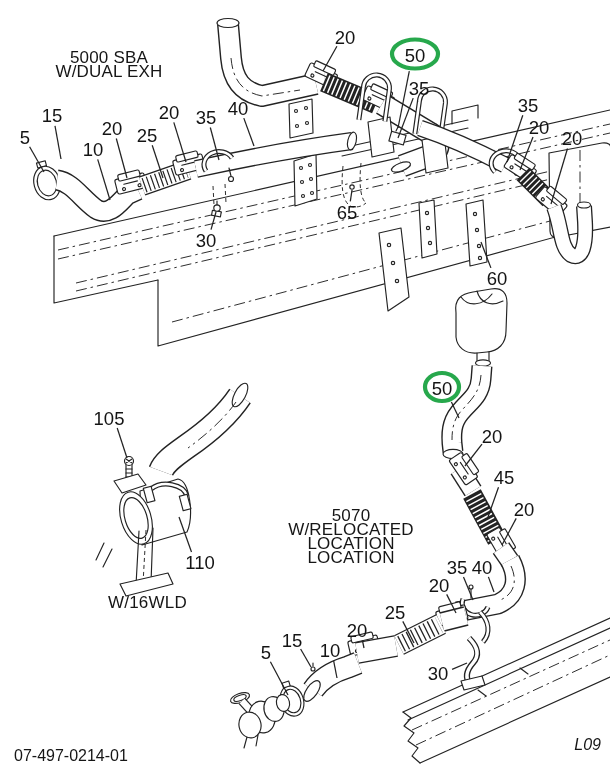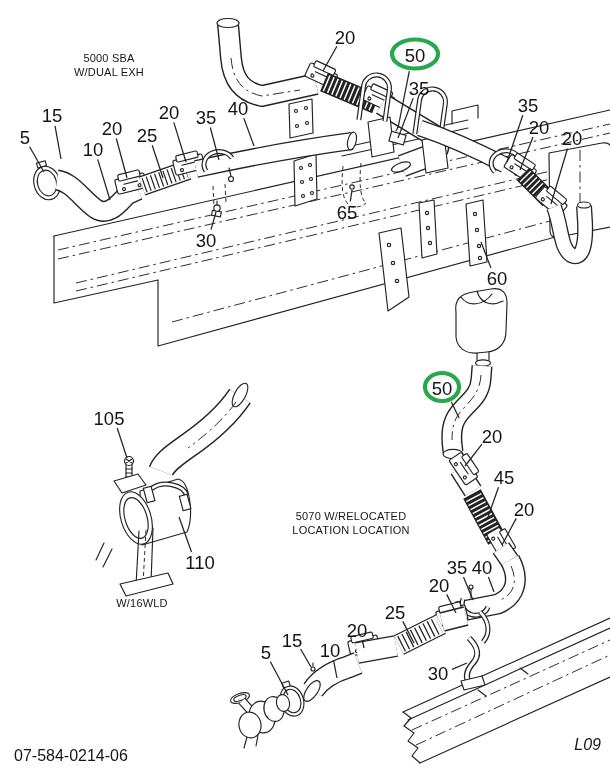--- a/index.html
+++ b/index.html
@@ -11,21 +11,21 @@
   .art text{font-family:"Liberation Sans",sans-serif;font-size:18.5px;fill:#141414;}
   
   .ln {fill:none;stroke:#232323;stroke-width:1.15;stroke-linejoin:round;stroke-linecap:round;}
   .lnw{fill:#ffffff;stroke:#232323;stroke-width:1.15;stroke-linejoin:round;}
   .dd {fill:none;stroke:#232323;stroke-width:.95;stroke-dasharray:11 4 2.5 4;}
   .dsh{fill:none;stroke:#232323;stroke-width:.95;stroke-dasharray:4 3;}
   .po {fill:none;stroke:#232323;stroke-linecap:butt;stroke-linejoin:round;}
   .pi {fill:none;stroke:#ffffff;stroke-linecap:butt;stroke-linejoin:round;}
   .rib{fill:none;stroke:#232323;stroke-linecap:butt;}
   .ribw{fill:none;stroke:#ffffff;stroke-linecap:butt;}
-  .caption{position:absolute;font-size:11px;line-height:14px;text-align:center;letter-spacing:.2px;}
+  .caption{position:absolute;font-size:17px;line-height:14px;text-align:center;letter-spacing:.2px;}
   .footer{position:absolute;font-size:16px;}
 </style>
 </head>
 <body>
 
 <div class="stage">
 
   <svg class="art" viewBox="0 0 610 777">
     <defs>
 
@@ -459,15 +459,15 @@
   <div class="caption" style="left:44px;top:51px;width:130px;">
     <div>5000 SBA</div>
     <div>W/DUAL EXH</div>
   </div>
   <div class="caption" style="left:283px;top:509px;width:136px;">
     <div>5070 W/RELOCATED</div>
     <div>LOCATION LOCATION</div>
   </div>
   <div class="caption" style="left:108px;top:596px;width:68px;">W/16WLD</div>
 
-  <div class="footer" style="left:14px;top:747px;">07-584-0214-06</div>
+  <div class="footer" style="left:14px;top:747px;">07-497-0214-01</div>
   <div class="footer" style="right:9px;top:736px;font-style:italic;">L09</div>
 </div>
 
 </body></html>

